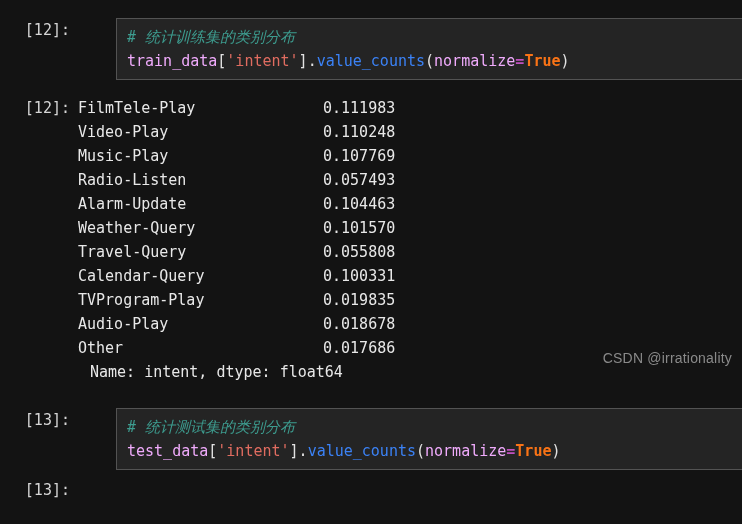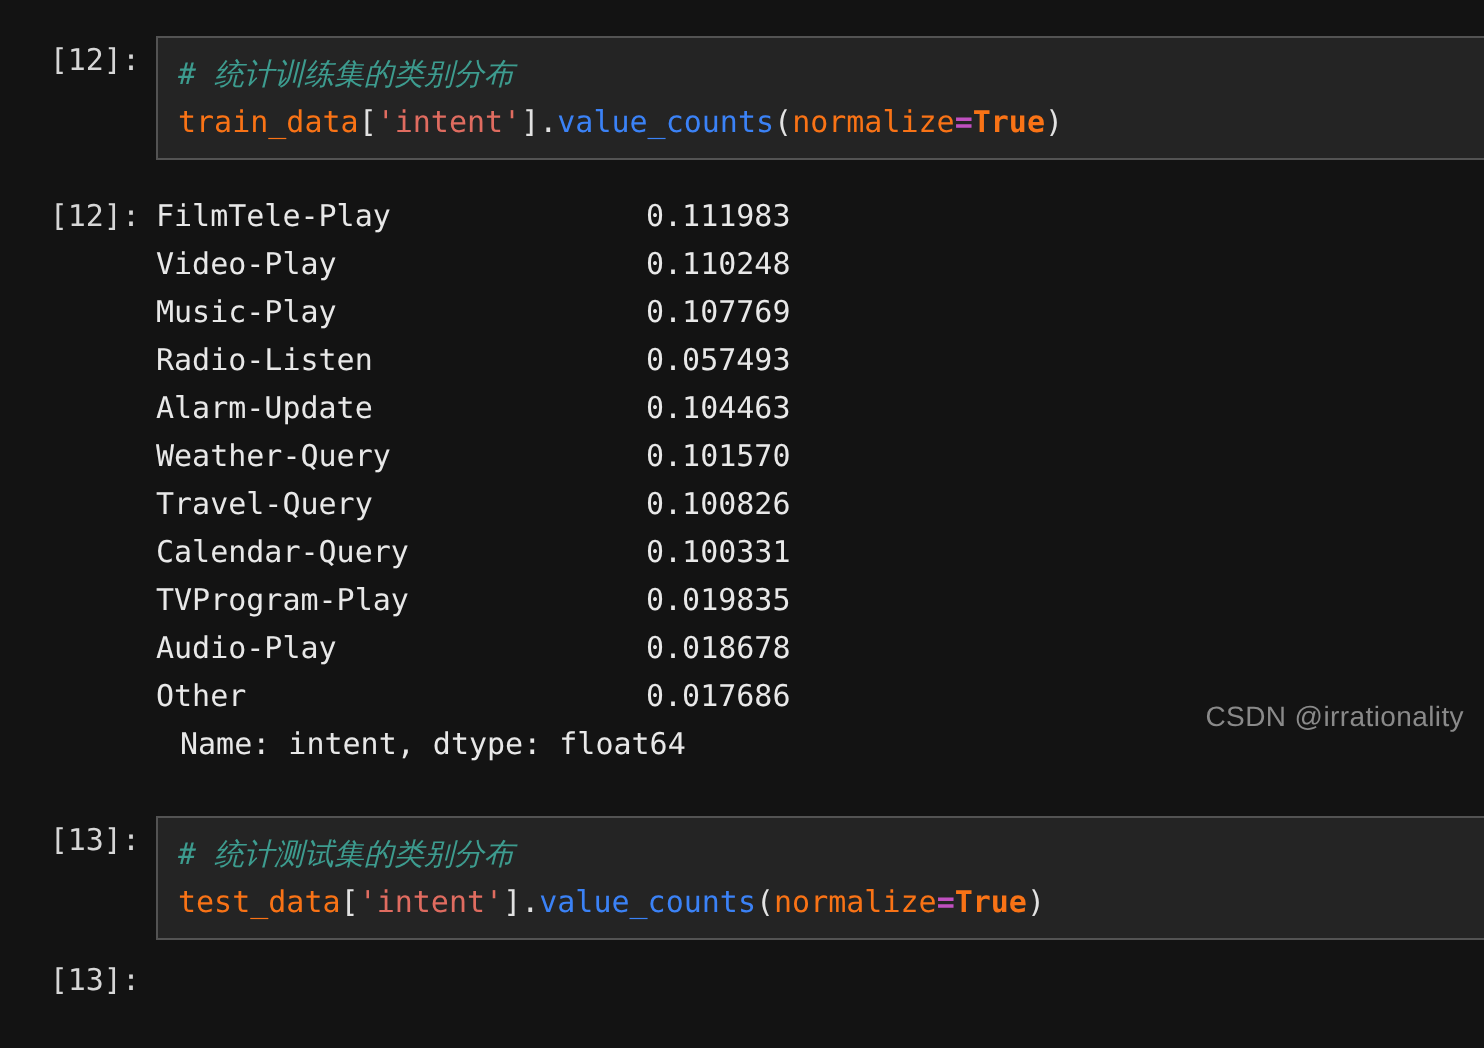--- a/index.html
+++ b/index.html
@@ -45,32 +45,33 @@
   }
 
   
   .input-area {
     flex: 1;
     background: #242424;
     border: 1px solid #535353;
     border-right: none;
     box-sizing: border-box;
     padding: 6px 0 6px 10px;
+    margin-left: 38px;
   }
 
   .code-line {
     font-size: 15px;
     line-height: 24px;
     white-space: pre;
     font-family: "DejaVu Sans Mono", "Liberation Mono", monospace;
   }
 
   
   .tok-comment  { color: #3d9c8f; font-style: italic; }
-  .tok-plain    { color: #f97316; }
+  .tok-plain    { color: #f0abfc; }
   .tok-string   { color: #e06c60; }
   .tok-func     { color: #3b82f6; }
   .tok-punct    { color: #e2e2e2; }
   .tok-op       { color: #c050c0; font-weight: bold; }
   .tok-kw       { color: #f97316; font-weight: bold; }
 
   
   .output-area {
     flex: 1;
     padding-top: 0;
@@ -124,21 +125,21 @@
 
   <div class="cell" style="top:96px;">
     <div class="prompt">[12]:</div>
     <div class="output-area" id="output-12">
         <div class="out-line"><span class="out-label">FilmTele-Play</span><span class="out-value">0.111983</span></div>
         <div class="out-line"><span class="out-label">Video-Play</span><span class="out-value">0.110248</span></div>
         <div class="out-line"><span class="out-label">Music-Play</span><span class="out-value">0.107769</span></div>
         <div class="out-line"><span class="out-label">Radio-Listen</span><span class="out-value">0.057493</span></div>
         <div class="out-line"><span class="out-label">Alarm-Update</span><span class="out-value">0.104463</span></div>
         <div class="out-line"><span class="out-label">Weather-Query</span><span class="out-value">0.101570</span></div>
-        <div class="out-line"><span class="out-label">Travel-Query</span><span class="out-value">0.100826</span></div>
+        <div class="out-line"><span class="out-label">Travel-Query</span><span class="out-value">0.055808</span></div>
         <div class="out-line"><span class="out-label">Calendar-Query</span><span class="out-value">0.100331</span></div>
         <div class="out-line"><span class="out-label">TVProgram-Play</span><span class="out-value">0.019835</span></div>
         <div class="out-line"><span class="out-label">Audio-Play</span><span class="out-value">0.018678</span></div>
         <div class="out-line"><span class="out-label">Other</span><span class="out-value">0.017686</span></div>
         <div class="out-line out-plain">Name: intent, dtype: float64</div>
       </div>
   </div>
 
   <div class="cell" style="top:408px;">
     <div class="prompt">[13]:</div>

